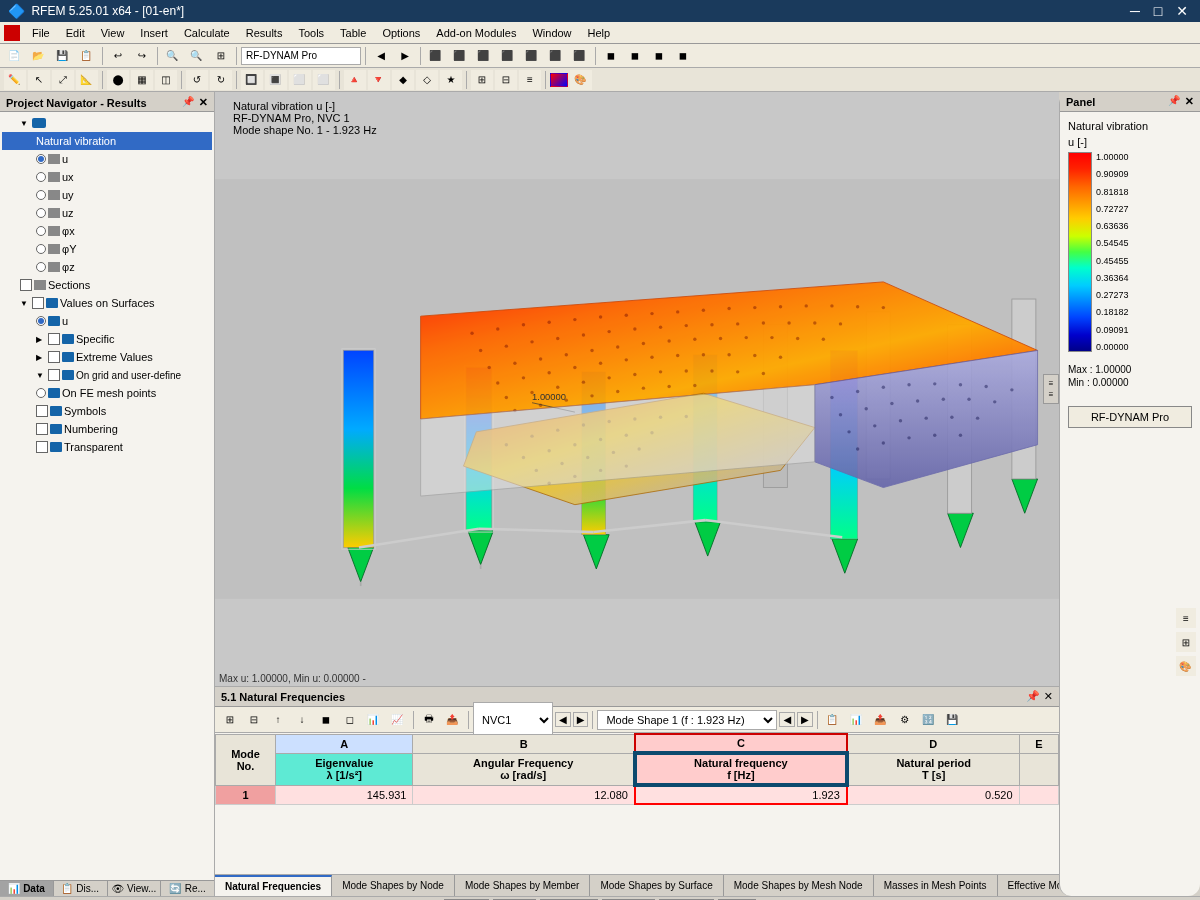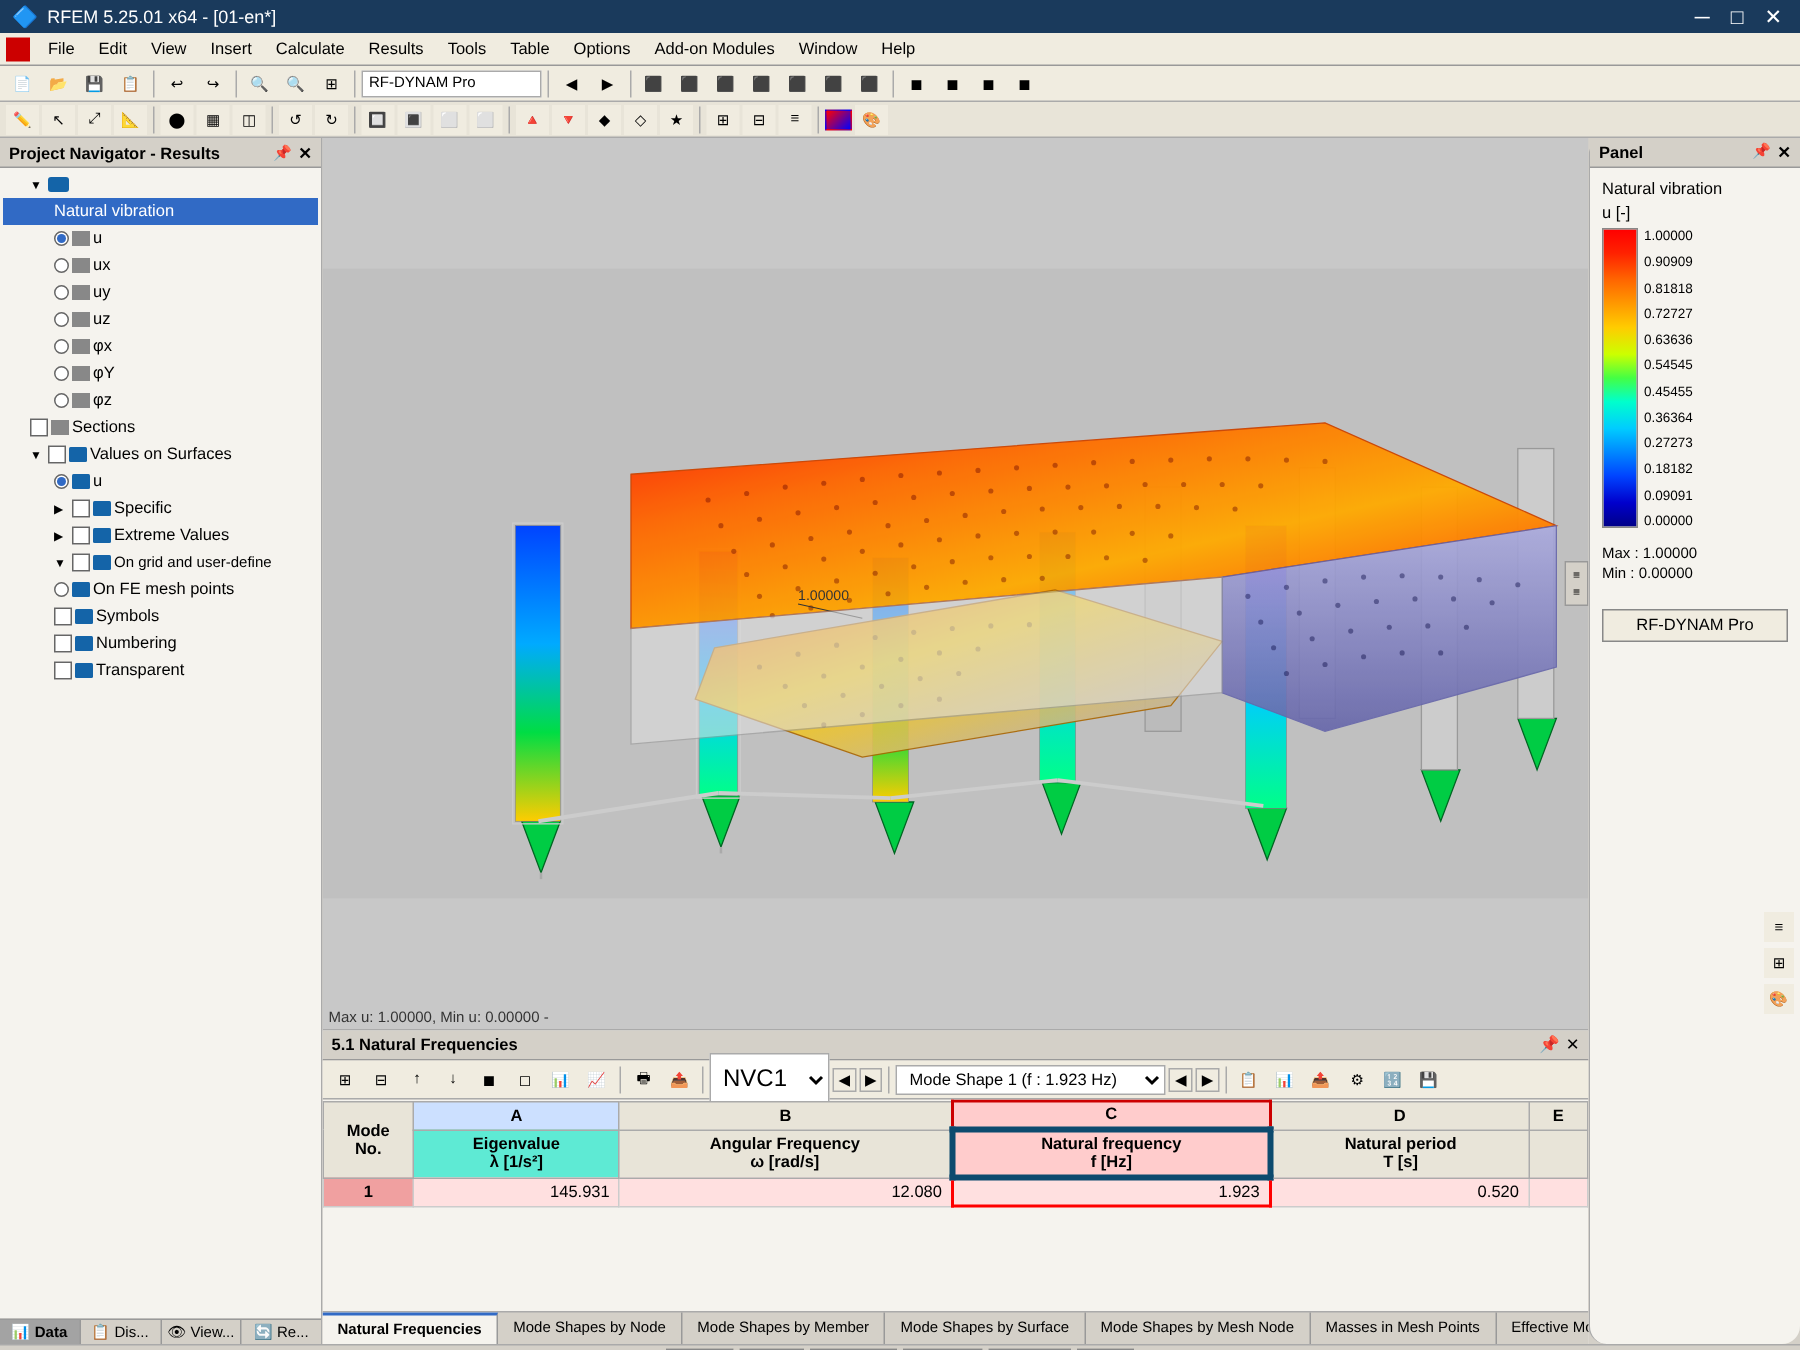--- a/index.html
+++ b/index.html
@@ -75,21 +75,21 @@
     
     #bottom-tabs { display: flex; background: #d4d0c8; border-top: 1px solid #aaa; height: 22px; }
     .bottom-tab { padding: 2px 10px; font-size: 10px; cursor: pointer; border-right: 1px solid #999; display: flex; align-items: center; white-space: nowrap; }
     .bottom-tab.active { background: #f5f3ee; font-weight: bold; border-top: 2px solid #316ac5; }
     
     
     #status-bar { background: #d4d0c8; height: 22px; display: flex; align-items: center; justify-content: center; gap: 4px; border-top: 1px solid #aaa; }
     .status-btn { padding: 1px 8px; background: #f0ece0; border: 1px solid #888; cursor: pointer; font-size: 10px; height: 18px; display: flex; align-items: center; }
     
     
-    .nvc-selector { background: white; border: 1px solid #aaa; padding: 1px 4px; font-size: 16px; min-width: 80px; height: 36px; }
+    .nvc-selector { background: white; border: 1px solid #aaa; padding: 1px 4px; font-size: 11px; min-width: 80px; height: 36px; }
     .mode-selector { background: white; border: 1px solid #aaa; padding: 1px 4px; font-size: 11px; min-width: 180px; height: 20px; }
     
     
     #structure-svg { position: absolute; top: 0; left: 0; width: 100%; height: 100%; }
     
     
     #viewport-info { position: absolute; top: 0; left: 0; padding: 4px 8px; font-size: 11px; }
     #viewport-footer { position: absolute; bottom: 2px; left: 4px; font-size: 10px; color: #333; }
     
     
@@ -382,20 +382,25 @@
         <span>🔄</span>
         <span>Re...</span>
       </div>
     </div>
   </div>
 
   <div style="flex:1; display:flex; flex-direction:column; overflow:hidden;">
 
     <div id="viewport-area" style="flex:1; background:#c8c8c8; position:relative; overflow:hidden;">
 
+      <div id="viewport-info" style="position:absolute;top:4px;left:10px;z-index:5;background:transparent;">
+        <div style="font-size:11px;">Natural vibration u [-]</div>
+        <div style="font-size:11px;">RF-DYNAM Pro, NVC 1</div>
+        <div style="font-size:11px;">Mode shape No. 1 - 1.923 Hz</div>
+      </div>
 
       <svg id="structure-svg" viewBox="0 0 985 490" preserveAspectRatio="xMidYMid meet" style="position:absolute;top:0;left:0;width:100%;height:100%;">
 
         <rect width="985" height="490" fill="#c0c0c0"></rect>
 
         <defs>
           <linearGradient id="heatGrad1" x1="0%" y1="0%" x2="100%" y2="0%">
             <stop offset="0%" style="stop-color:#ff0000;stop-opacity:1"></stop>
             <stop offset="30%" style="stop-color:#ff8800;stop-opacity:1"></stop>
             <stop offset="60%" style="stop-color:#ffcc00;stop-opacity:1"></stop>

